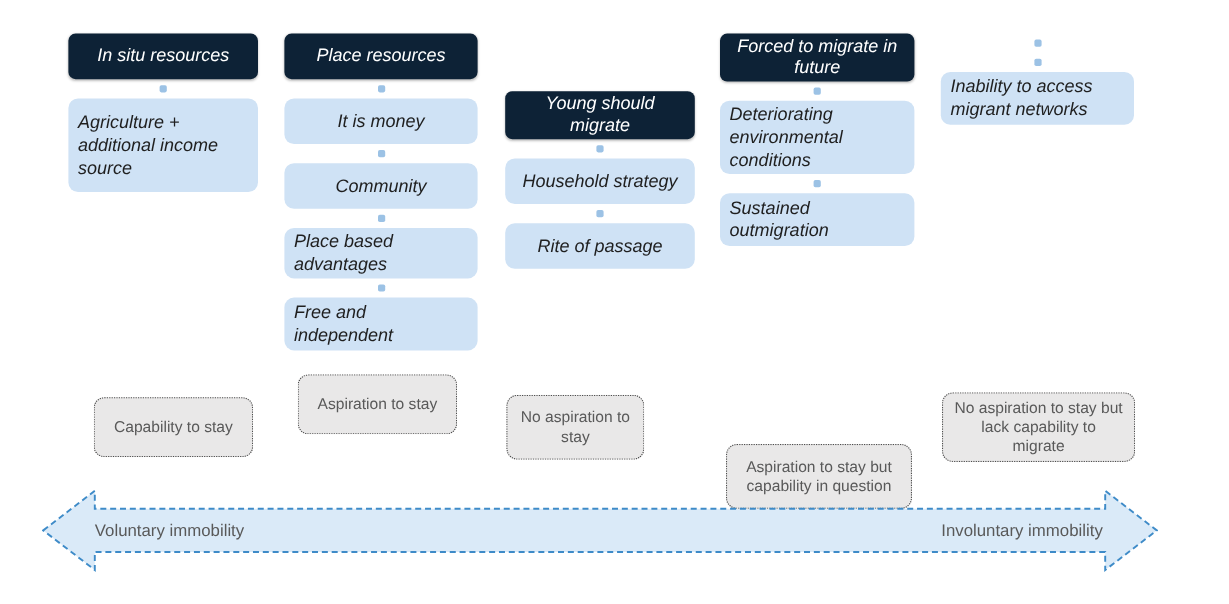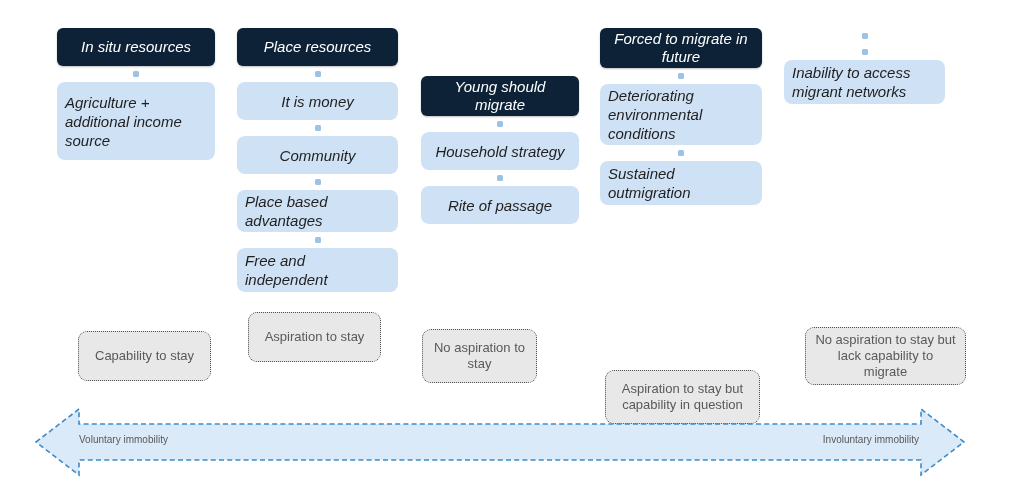--- a/index.html
+++ b/index.html
@@ -21,21 +21,21 @@
     font-size:15px;line-height:19px;
   }
   .outcome{
     position:absolute;box-sizing:border-box;display:flex;align-items:center;justify-content:center;
     background:#e9e8e8;color:#595959;border:1.3px dotted #4d4d4d;border-radius:9px;
     padding:3px 9px;text-align:center;font-size:13px;line-height:16px;
   }
   .axis-arrow{position:absolute;left:35px;top:404px;width:930px;height:76px;}
   .axis-arrow svg{display:block;width:100%;height:100%;}
   .axis-label{
-    position:absolute;top:30px;font-size:10px;color:#595959;white-space:nowrap;
+    position:absolute;top:30px;font-size:14px;color:#595959;white-space:nowrap;
   }
   .axis-label.left{left:44px;}
   .axis-label.right{right:46px;}
 </style>
 </head>
 <body>
 
 <div class="canvas">
 
   <div class="column" style="left:57px;width:158px;">
@@ -97,21 +97,21 @@
     <div class="gap">
         <span class="dot"></span>
       </div>
     <div class="node" style="min-height:44px">Inability to access migrant networks</div>
   </div>
 
   <div class="outcome" style="left:78px;top:331px;width:133px;min-height:50px;">Capability to stay</div>
   <div class="outcome" style="left:248px;top:312px;width:133px;min-height:50px;">Aspiration to stay</div>
   <div class="outcome" style="left:422px;top:329px;width:115px;min-height:54px;">No aspiration to stay</div>
   <div class="outcome" style="left:605px;top:329px;width:155px;min-height:54px;margin-top:41px;">Aspiration to stay but capability in question</div>
-  <div class="outcome" style="left:785px;top:327px;width:161px;min-height:58px;margin-left:20px;">No aspiration to stay but lack capability to migrate</div>
+  <div class="outcome" style="left:785px;top:327px;width:161px;min-height:58px;">No aspiration to stay but lack capability to migrate</div>
 
   <div class="axis-arrow">
     <svg viewBox="0 0 930 76" preserveAspectRatio="none">
       <polygon points="1,38 44,5 44,20 886,20 886,5 929,38 886,71 886,56 44,56 44,71" fill="#daeaf8" stroke="#3e8bc8" stroke-width="1.6" stroke-dasharray="5,3.2" stroke-linejoin="miter"></polygon>
     </svg>
     <div class="axis-label left">Voluntary immobility</div>
     <div class="axis-label right">Involuntary immobility</div>
   </div>
 
 </div>

